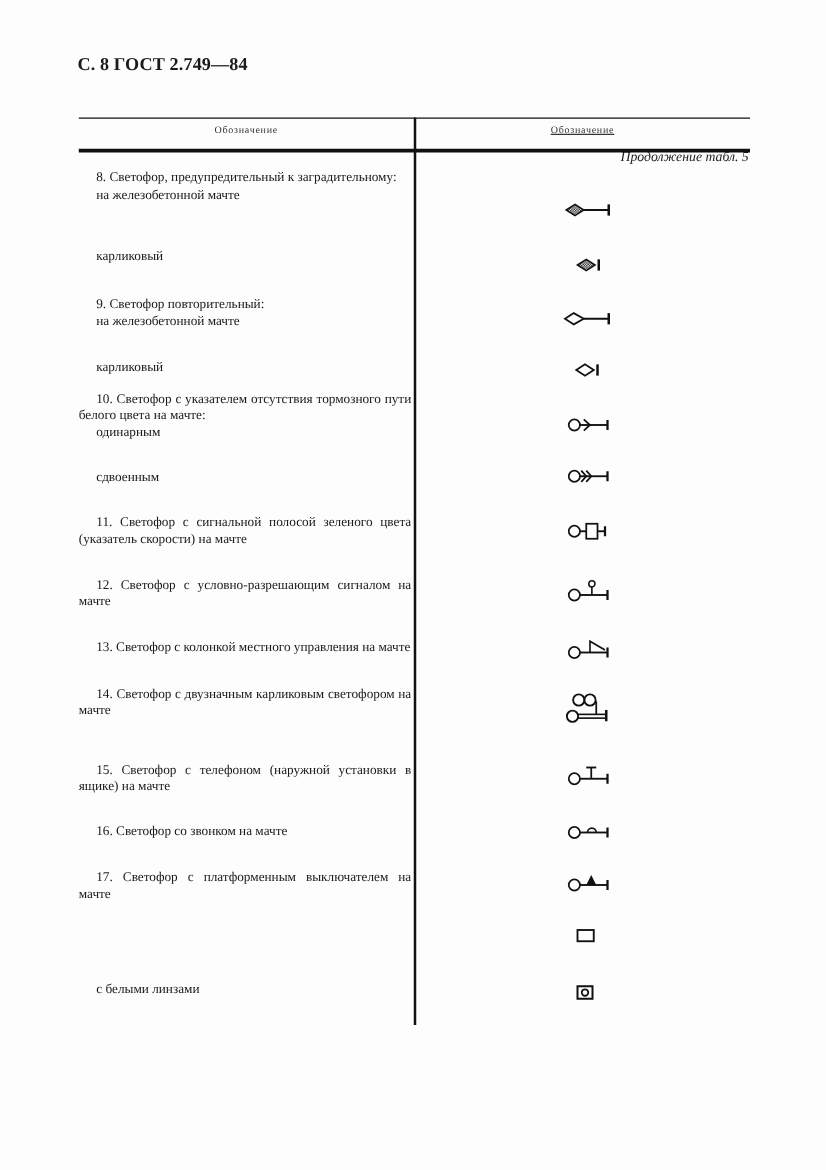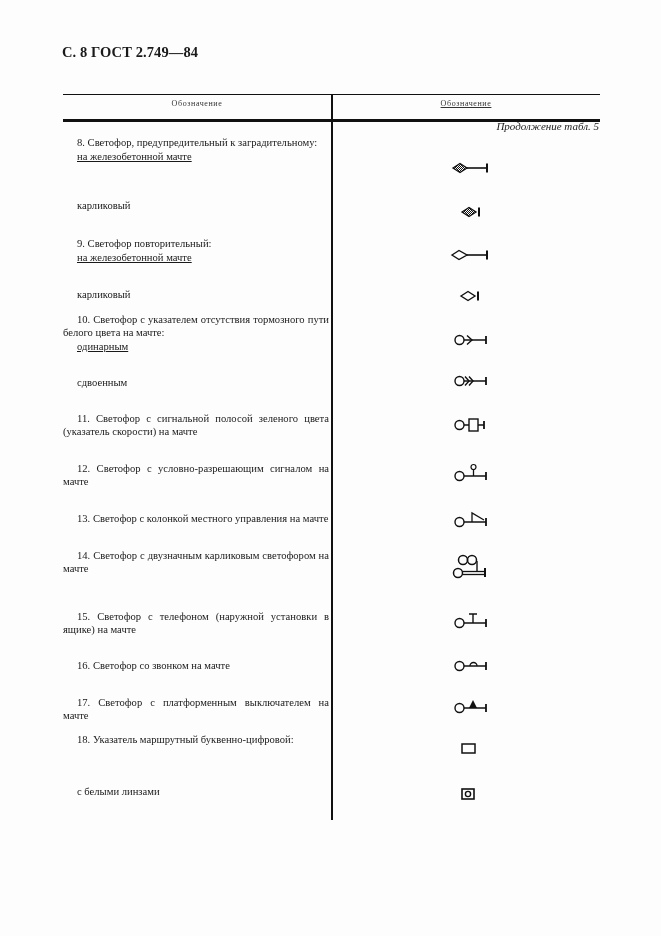--- a/index.html
+++ b/index.html
@@ -9,21 +9,21 @@
   .continuation { position: absolute; right: 62px; top: 96px; font-size: 11px; font-style: italic; margin-top: 24px; }
   .hline { position: absolute; left: 63px; width: 537px; background: #111; }
   .hline.top { top: 94px; height: 1px; }
   .hline.thick { top: 119px; height: 3px; }
   .vline { position: absolute; left: 331px; top: 94px; width: 1.5px; height: 726px; background: #111; }
   .col-head { position: absolute; top: 99px; font-size: 8px; letter-spacing: 0.6px; text-align: center; color: #333; }
   .col-head.name { left: 63px; width: 268px; }
   .col-head.sym { left: 332px; width: 268px; text-decoration: underline; }
   .row-text { position: absolute; left: 63px; width: 266px; font-size: 10.6px; line-height: 13px; text-align: justify; }
   .row-text .ind { display: block; text-indent: 14px; text-align: justify; text-align-last: left; }
-  .row-text .sub { display: block; padding-left: 14px; margin-top: 1px; text-decoration: underline; }
+  .row-text .sub { display: block; padding-left: 14px; margin-top: 1px; }
   .sub-only { position: absolute; left: 77px; font-size: 10.6px; line-height: 13px; }
   .sym { position: absolute; }
   svg { display: block; overflow: visible; }
 </style>
 </head>
 <body>
 
 <div class="page-header">С. 8 ГОСТ 2.749—84</div>
 <div class="continuation">Продолжение табл. 5</div>
 
@@ -189,21 +189,20 @@
 <div class="sym" style="left:454px;top:698px">
   <svg width="34" height="16" viewBox="0 0 34 16">
     <circle cx="5.5" cy="10" r="4.5" fill="none" stroke="#111" stroke-width="1.4"></circle>
     <line x1="10" y1="10" x2="32" y2="10" stroke="#111" stroke-width="1.5"></line>
     <polygon points="15,10 19,2 23,10" fill="#111"></polygon>
     <line x1="32" y1="6" x2="32" y2="14" stroke="#111" stroke-width="1.8"></line>
   </svg>
 </div>
 
 <div class="row-text" style="top:733px">
-  <span class="ind">18. Указатель маршрутный буквенно-цифровой:</span>
 </div>
 <div class="sym" style="left:461px;top:743px">
   <svg width="16" height="11" viewBox="0 0 16 11">
     <rect x="1" y="1" width="13" height="9" fill="none" stroke="#111" stroke-width="1.5"></rect>
   </svg>
 </div>
 
 <div class="sub-only" style="top:785px">с белыми линзами</div>
 <div class="sym" style="left:461px;top:788px">
   <svg width="16" height="12" viewBox="0 0 16 12">

